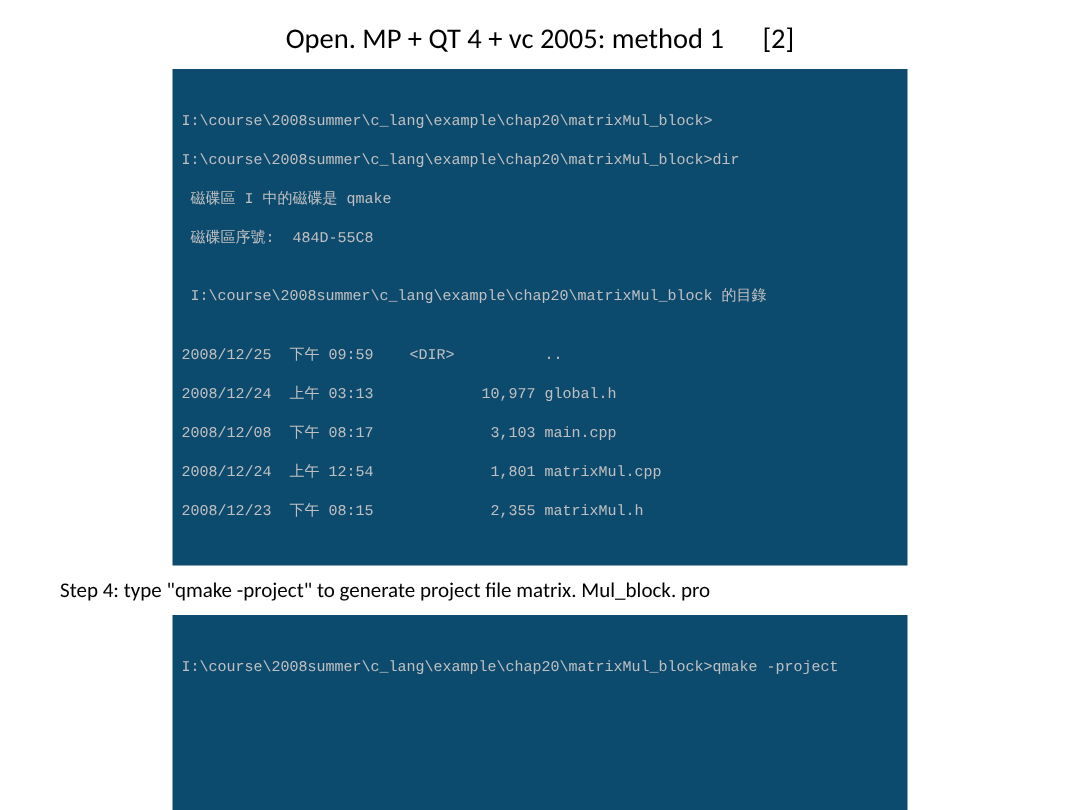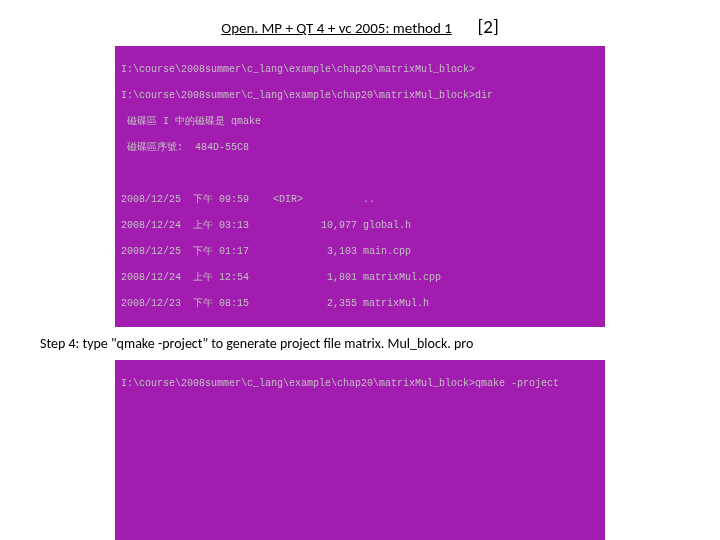--- a/index.html
+++ b/index.html
@@ -13,37 +13,36 @@
   }
   .slide {
     padding: 15px 40px;
     box-sizing: border-box;
   }
   .title-row {
     text-align: center;
     margin-bottom: 8px;
   }
   .title {
-    font-size: 15px;
+    font-size: 19px;
     color: #000;
     display: inline;
-    text-decoration: underline;
   }
   .title-num {
     font-size: 19px;
     color: #000;
     margin-left: 22px;
   }
   .terminal {
-    background: #a21caf;
+    background: #0c4a6e;
     color: #c0c0c0;
     font-family: "Consolas", "Courier New", monospace;
     font-size: 10px;
     line-height: 1.3;
-    padding: 4px 6px;
+    padding: 16px 6px;
     margin: 0 auto 8px auto;
     width: 490px;
     box-sizing: border-box;
     white-space: pre;
     overflow: hidden;
   }
   .step-text {
     font-size: 14px;
     color: #000;
     margin: 6px 0 8px 0;
@@ -59,24 +58,25 @@
     <span class="title">Open. MP + QT 4 + vc 2005: method 1</span>
     <span class="title-num">[2]</span>
   </div>
 
   <div class="terminal">
 <span class="term-line">I:\course\2008summer\c_lang\example\chap20\matrixMul_block&gt;</span>
 <span class="term-line">I:\course\2008summer\c_lang\example\chap20\matrixMul_block&gt;dir</span>
 <span class="term-line"> 磁碟區 I 中的磁碟是 qmake</span>
 <span class="term-line"> 磁碟區序號:  484D-55C8</span>
 <span class="term-line"></span>
+<span class="term-line"> I:\course\2008summer\c_lang\example\chap20\matrixMul_block 的目錄</span>
 <span class="term-line"></span>
 <span class="term-line">2008/12/25  下午 09:59    &lt;DIR&gt;          ..</span>
 <span class="term-line">2008/12/24  上午 03:13            10,977 global.h</span>
-<span class="term-line">2008/12/25  下午 01:17             3,103 main.cpp</span>
+<span class="term-line">2008/12/08  下午 08:17             3,103 main.cpp</span>
 <span class="term-line">2008/12/24  上午 12:54             1,801 matrixMul.cpp</span>
 <span class="term-line">2008/12/23  下午 08:15             2,355 matrixMul.h</span>
 </div>
 
   <div class="step-text">Step 4: type "qmake -project" to generate project file matrix. Mul_block. pro</div>
 
   <div class="terminal">
 <span class="term-line">I:\course\2008summer\c_lang\example\chap20\matrixMul_block&gt;qmake -project</span>
 <span class="term-line"></span>
 

